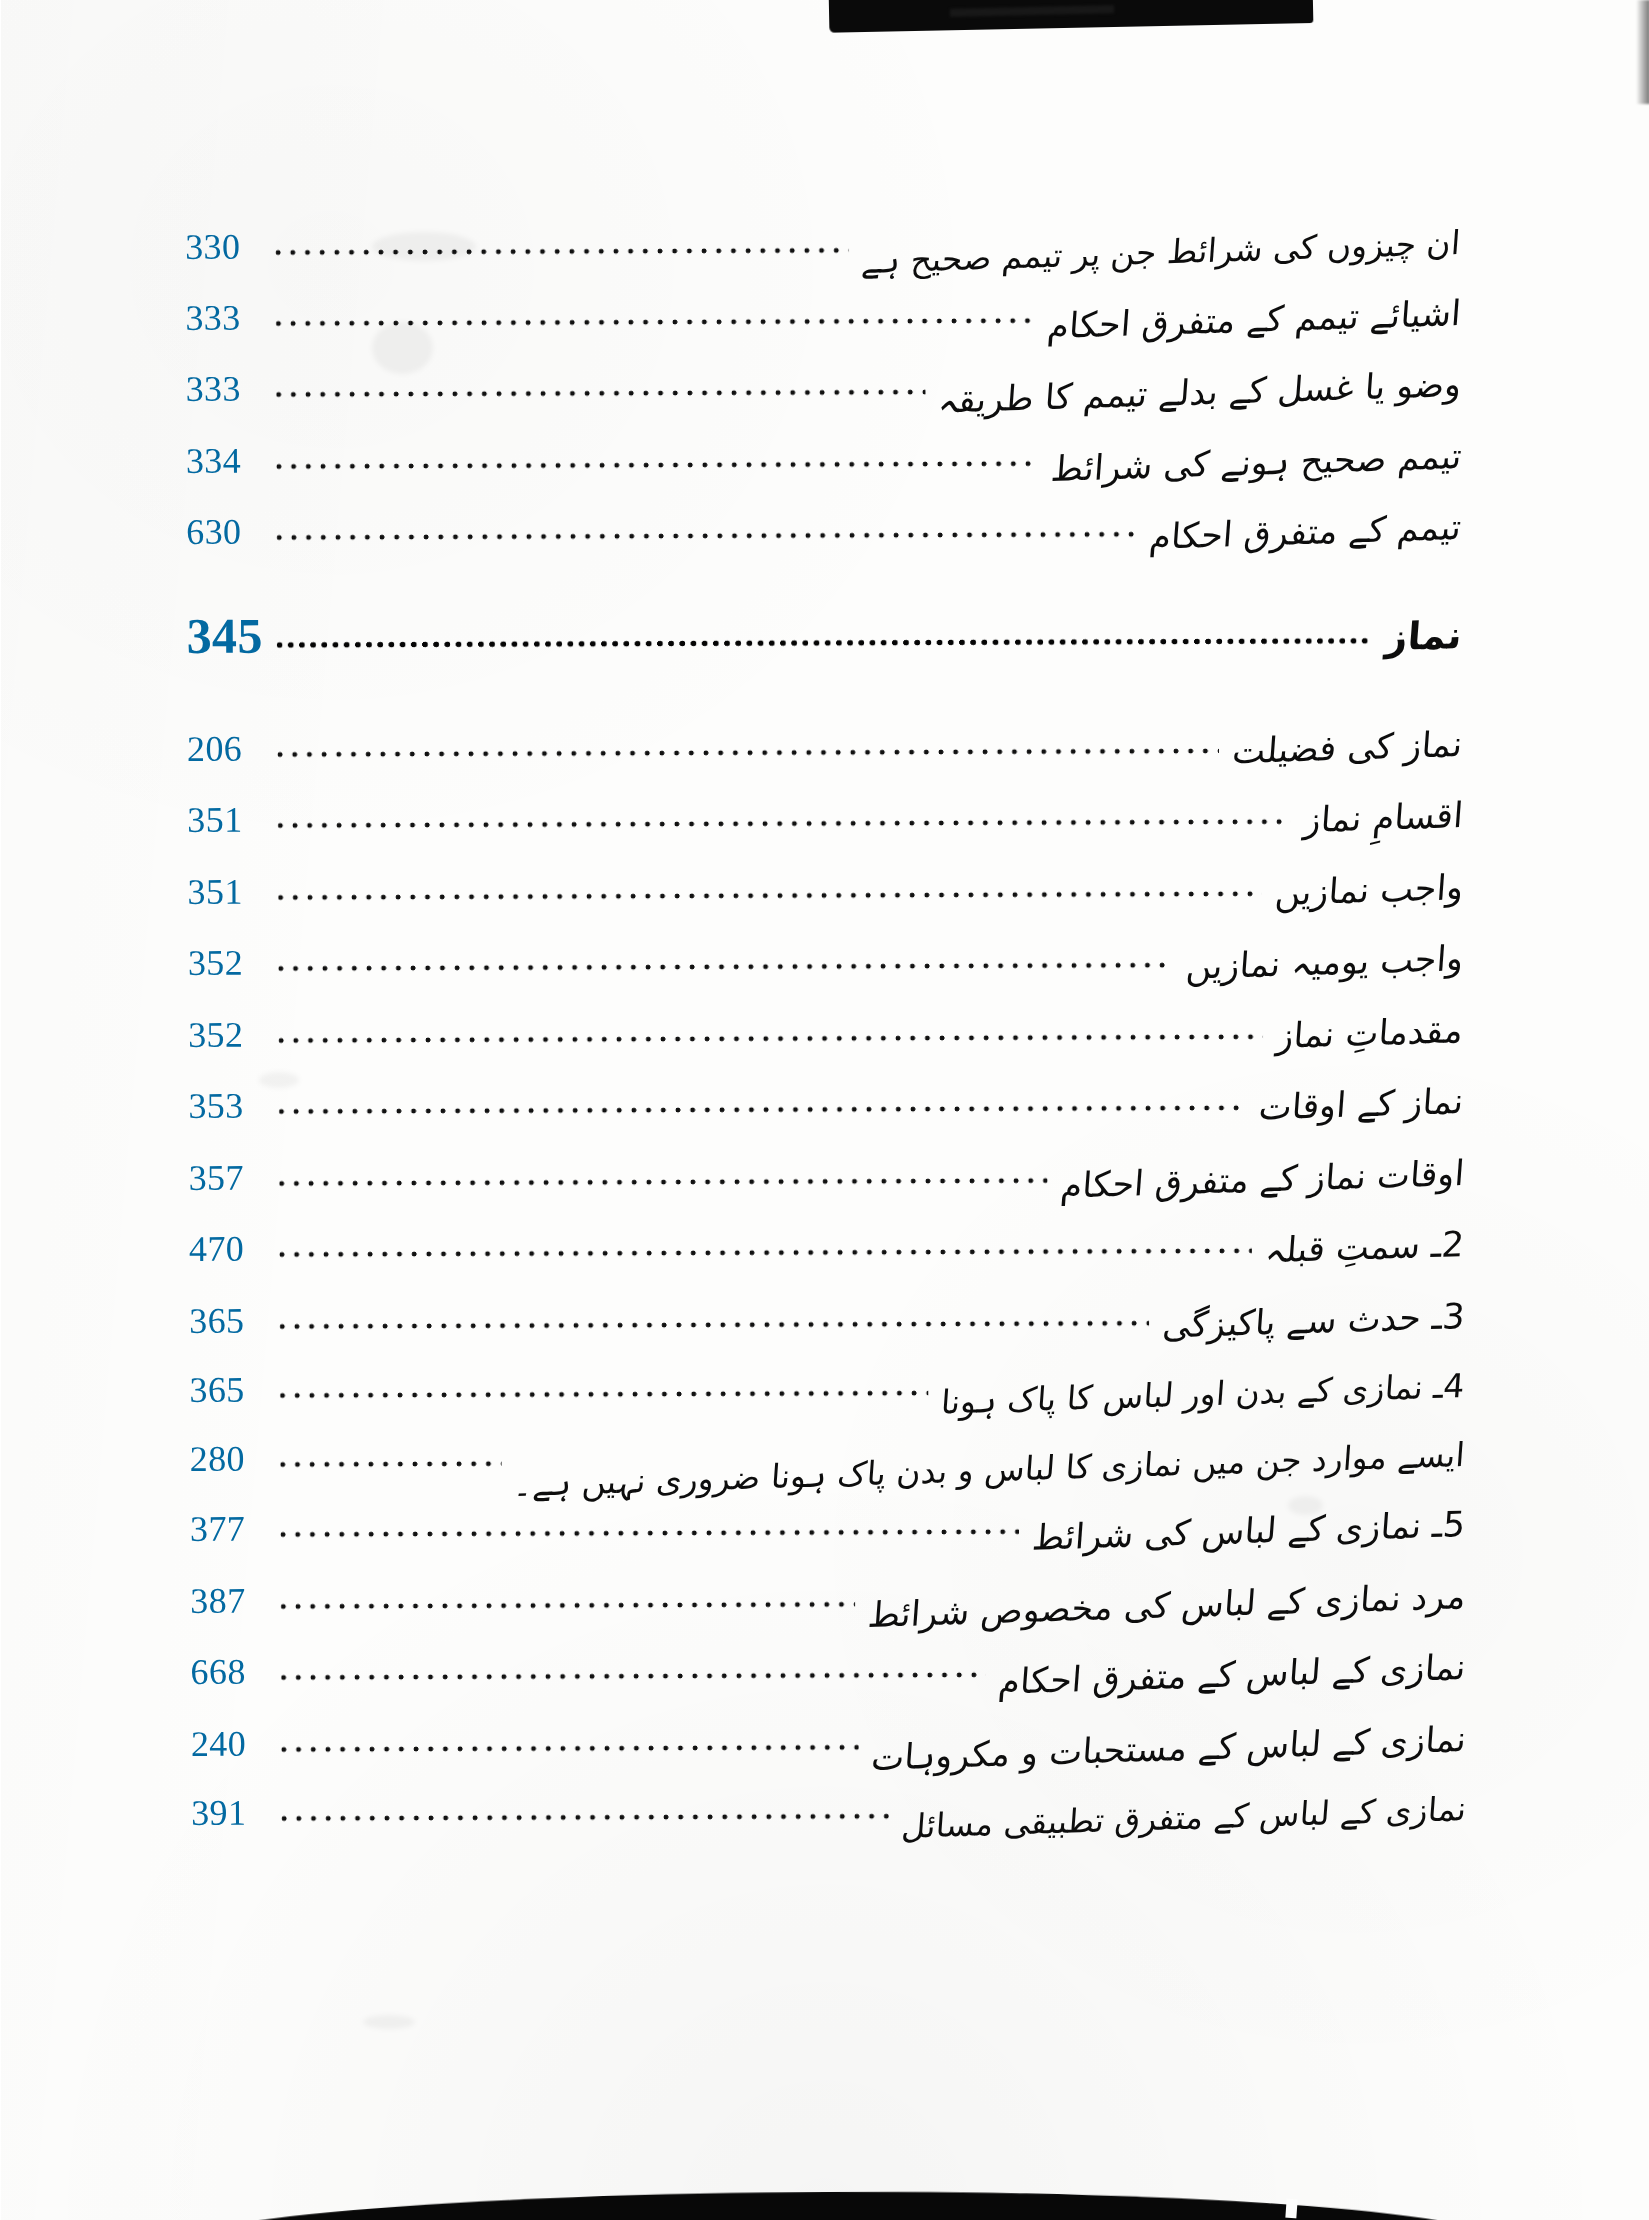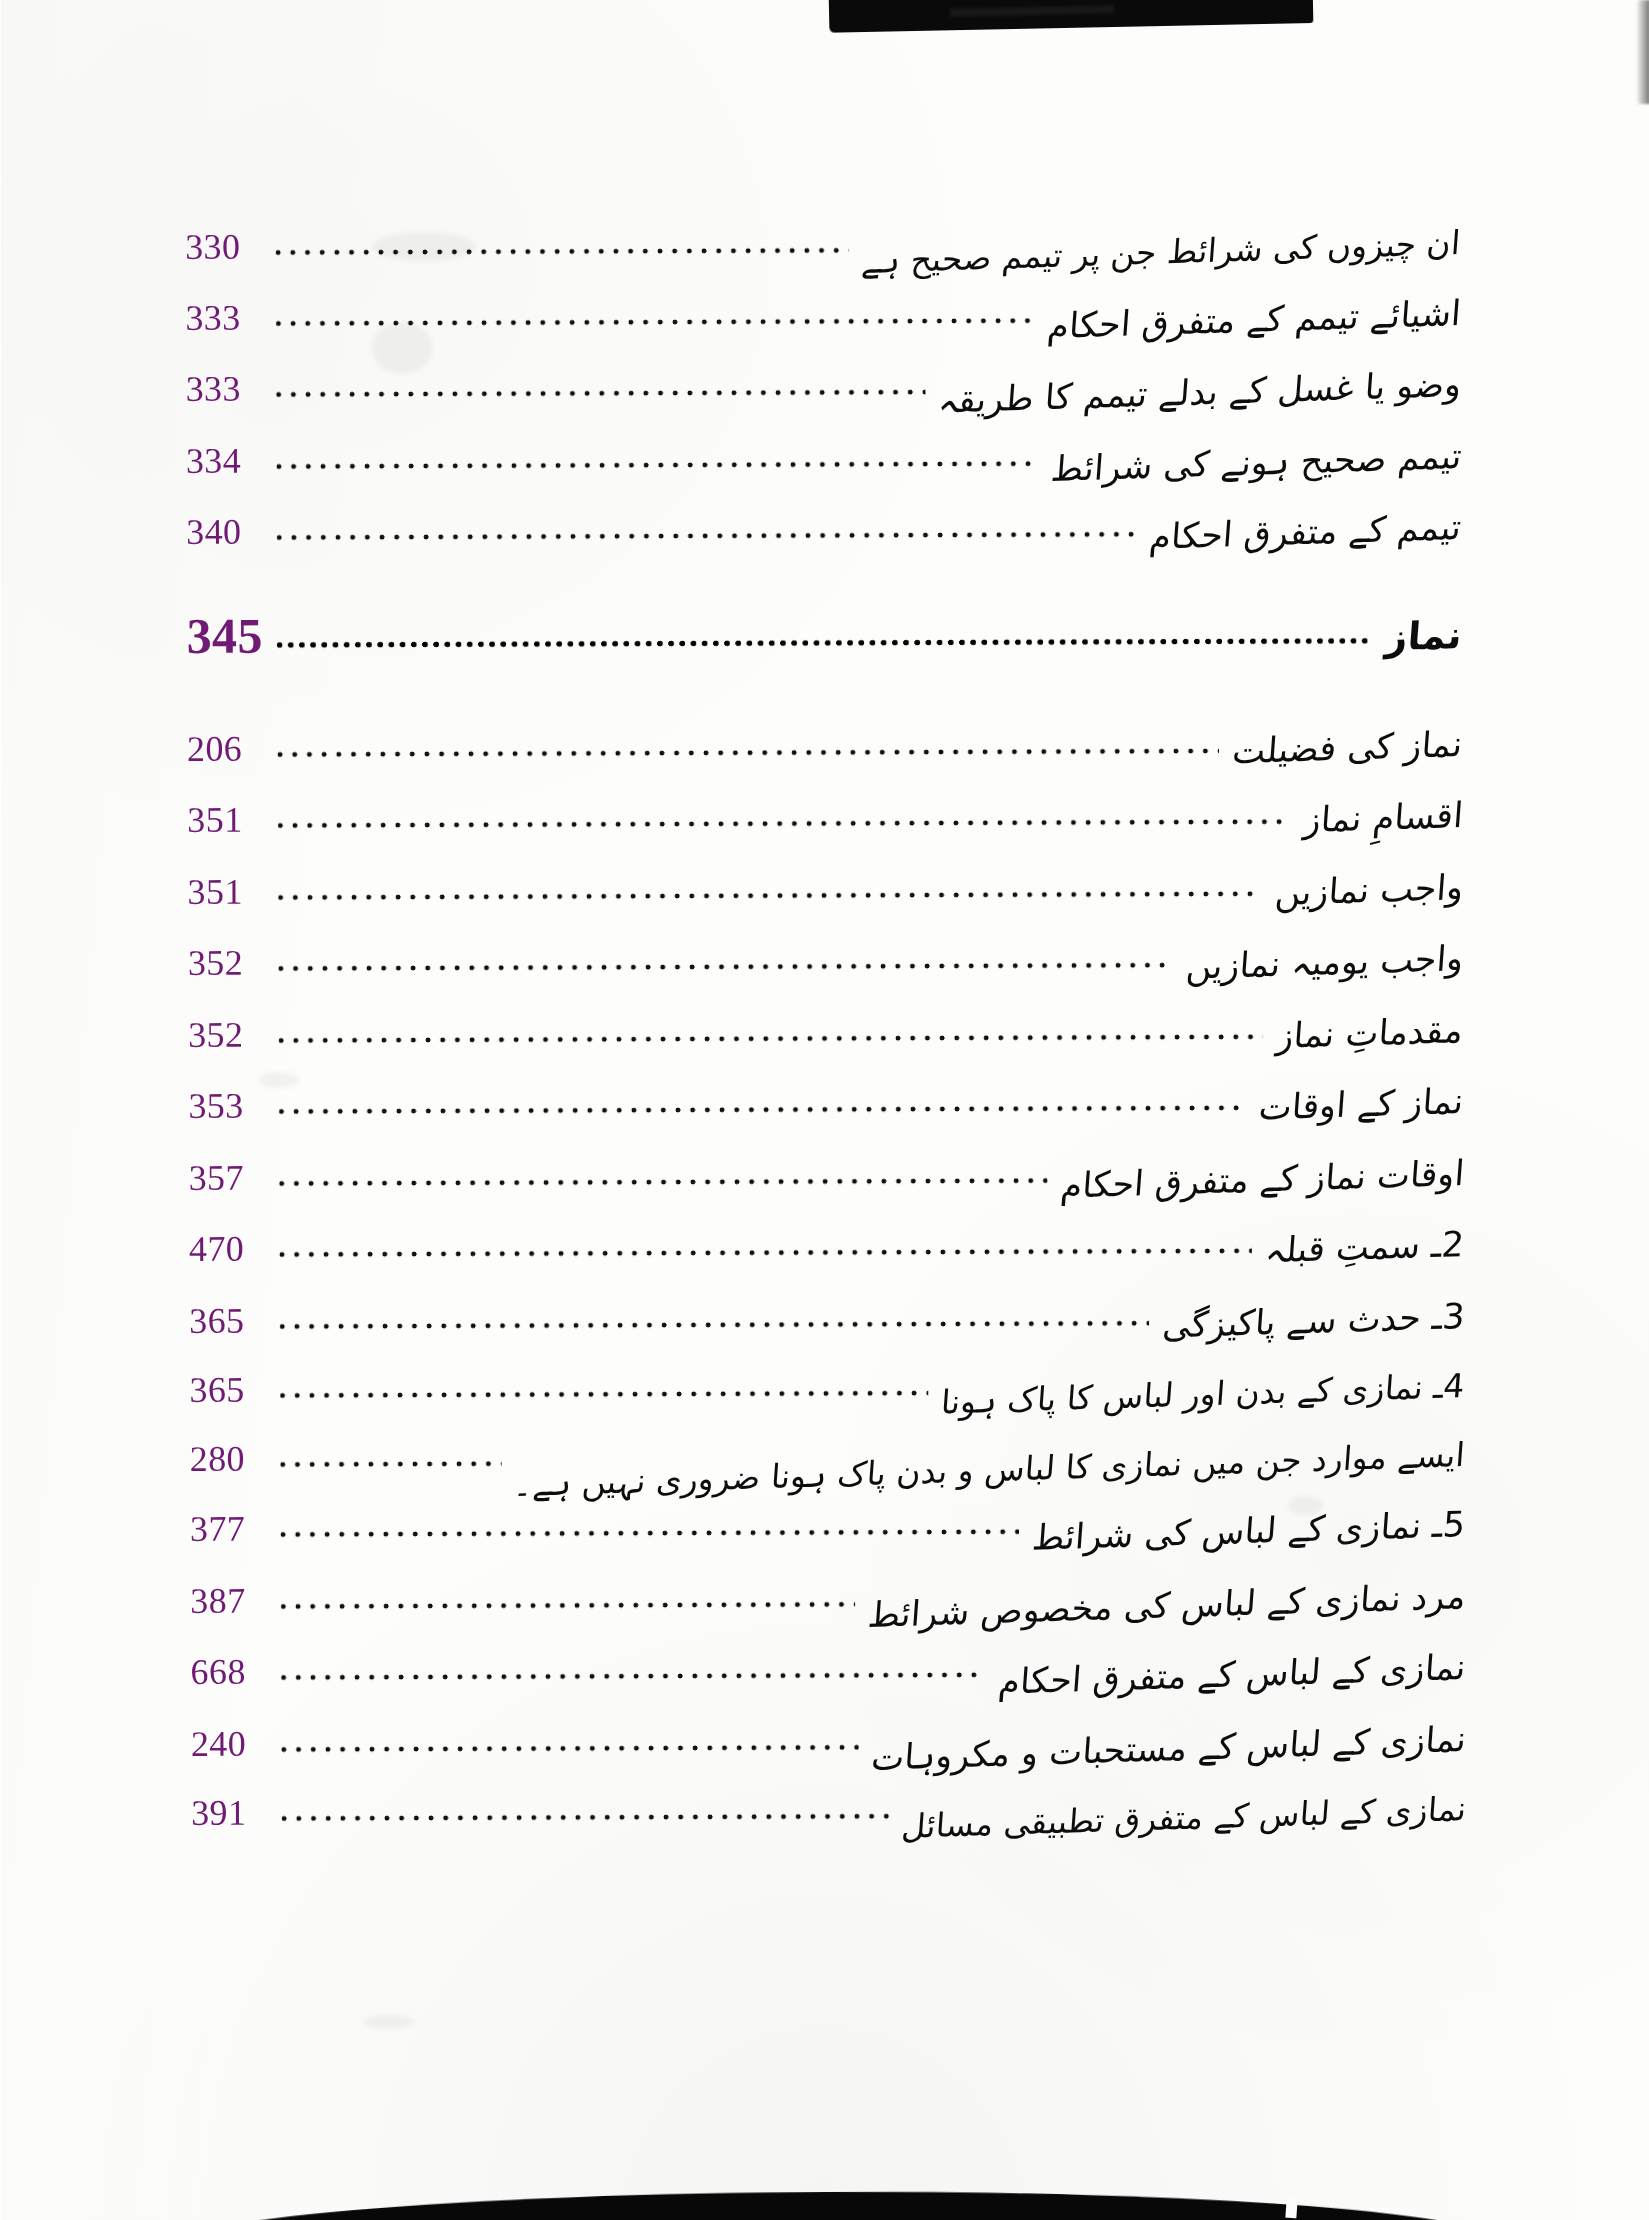--- a/index.html
+++ b/index.html
@@ -154,21 +154,21 @@
     background-image: radial-gradient(circle at 3px 3px, #111 2.2px, rgba(0,0,0,0) 2.7px);
     background-size: 14.7px 6px;
     background-repeat: repeat-x;
   }
 
   .row-page {
     flex: 0 0 auto;
     font-family: "Liberation Serif", serif;
     font-size: 36px;
     line-height: 1;
-    color: #701a75;
+    color: #0369a1;
     min-width: 80px;
     text-align: left;
     direction: ltr;
     letter-spacing: 0.4px;
   }
 
   
   .toc-row.section {
     margin-top: 52px;
     margin-bottom: 54px;
@@ -232,21 +232,21 @@
         <span class="row-page">333</span>
       </div>
       <div class="toc-row">
         <span class="row-title">تیمم صحیح ہونے کی شرائط</span>
         <span class="row-leader"></span>
         <span class="row-page">334</span>
       </div>
       <div class="toc-row gap-after">
         <span class="row-title">تیمم کے متفرق احکام</span>
         <span class="row-leader"></span>
-        <span class="row-page">340</span>
+        <span class="row-page">630</span>
       </div>
       <div class="toc-row section">
         <span class="row-title">نماز</span>
         <span class="row-leader"></span>
         <span class="row-page">345</span>
       </div>
       <div class="toc-row">
         <span class="row-title">نماز کی فضیلت</span>
         <span class="row-leader"></span>
         <span class="row-page">206</span>

